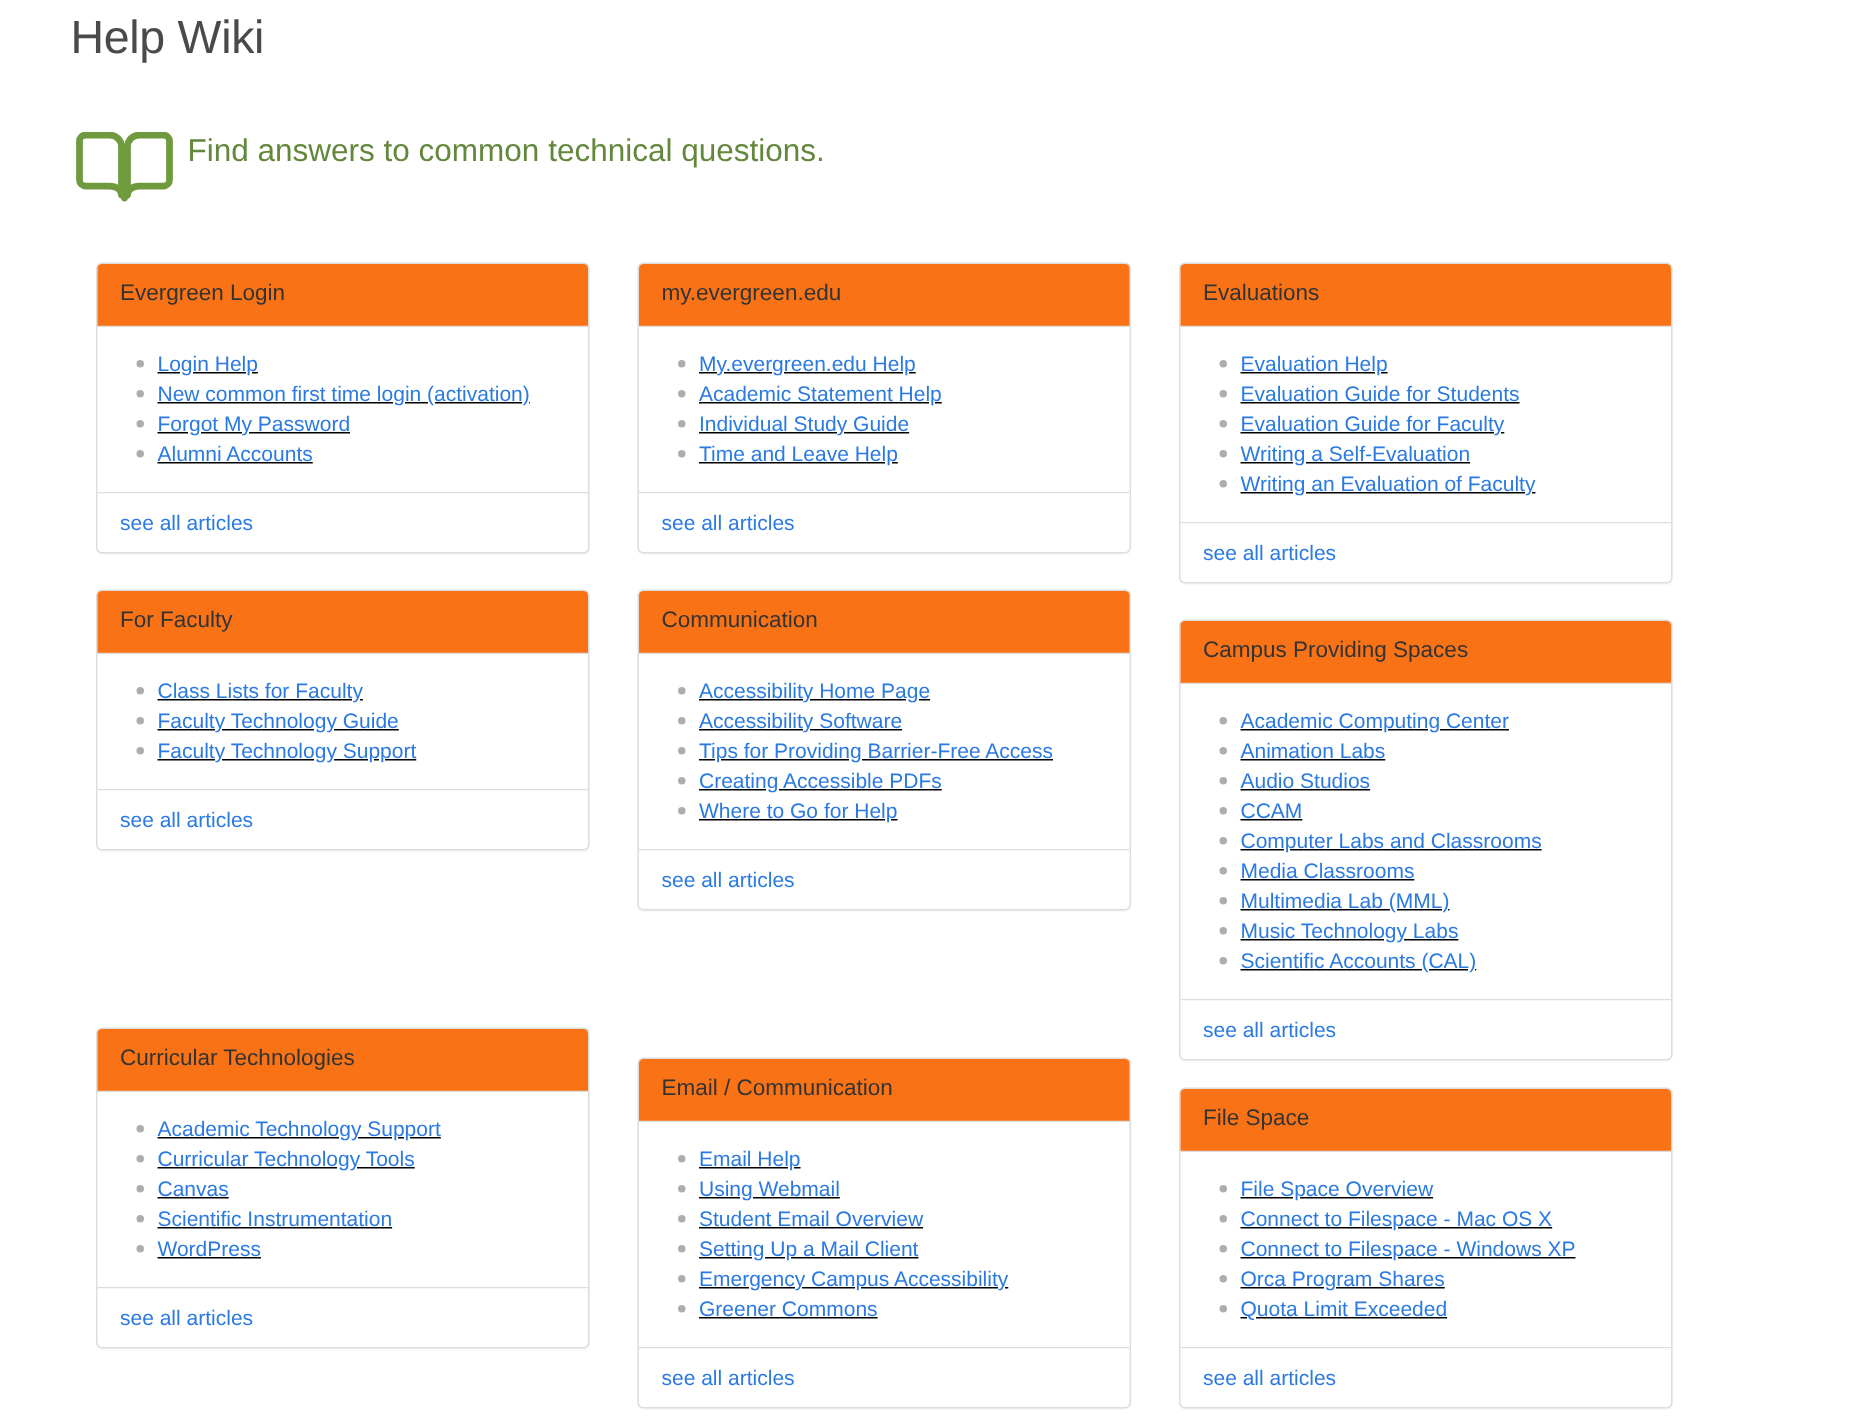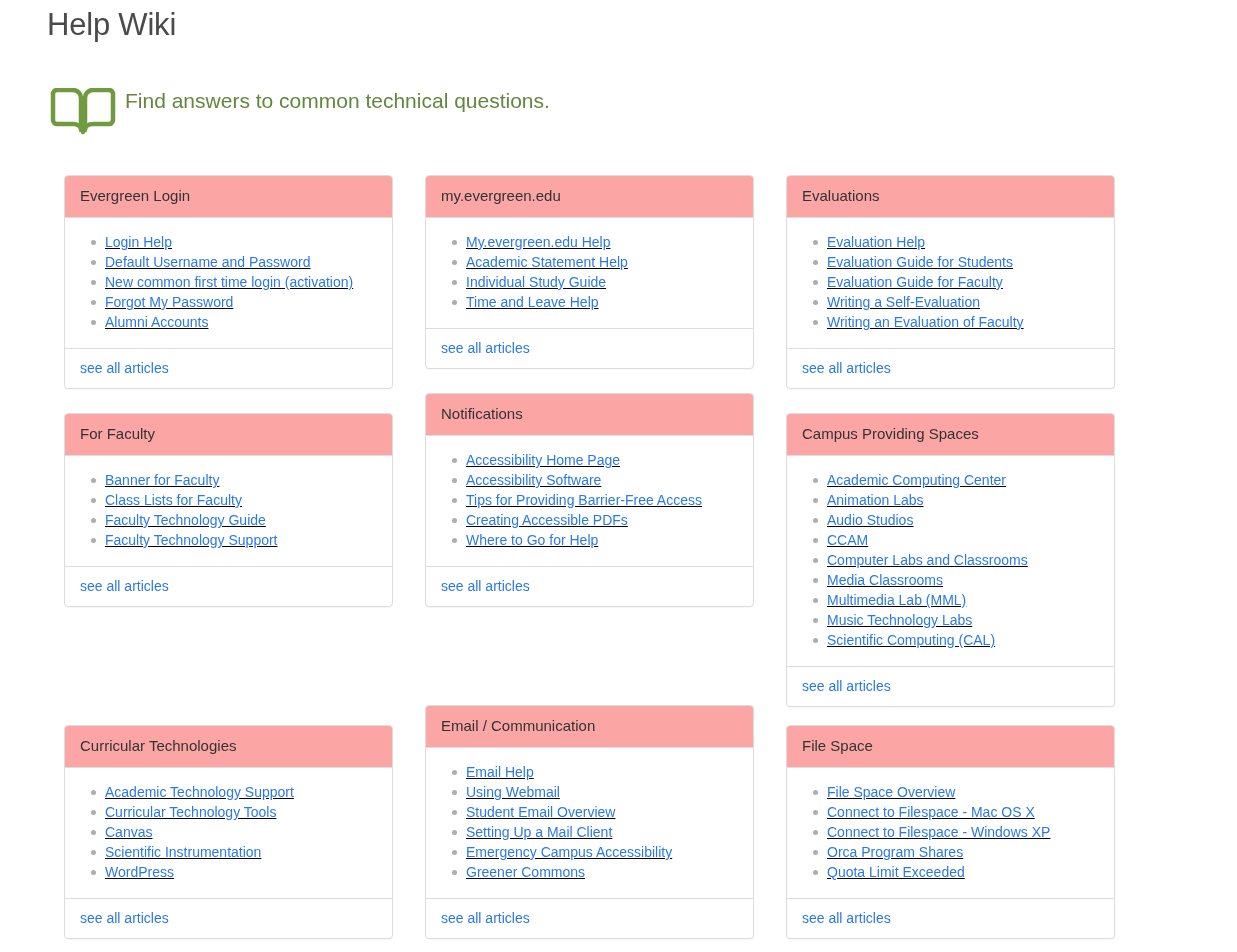--- a/index.html
+++ b/index.html
@@ -73,21 +73,21 @@
     width: 329px;
     background: #ffffff;
     border: 1px solid #dddddd;
     border-radius: 4px;
     box-sizing: border-box;
     box-shadow: 0 1px 1px rgba(0,0,0,0.035);
     flex: 0 0 auto;
   }
 
   .card-header {
-    background: #fca5a5;
+    background: #f97316;
     border-bottom: 1px solid #dddddd;
     border-radius: 3px 3px 0 0;
     padding: 10px 15px 11px 15px;
     font-size: 15px;
     line-height: 20px;
     color: #333333;
   }
 
   .card-body {
     padding: 14px 15px 16px 15px;
@@ -160,38 +160,36 @@
 
     <div class="row row-1">
 
       <div class="col-stack">
 
         <div class="card">
           <div class="card-header">Evergreen Login</div>
           <div class="card-body">
             <ul class="link-list">
               <li><a href="#">Login Help</a></li>
-              <li><a href="#">Default Username and Password</a></li>
               <li><a href="#">New common first time login (activation)</a></li>
               <li><a href="#">Forgot My Password</a></li>
               <li><a href="#">Alumni Accounts</a></li>
             </ul>
           </div>
           <div class="card-footer">
             <a href="#">see all articles</a>
           </div>
         </div>
 
         <div class="spacer-r1"></div>
 
         <div class="card">
           <div class="card-header">For Faculty</div>
           <div class="card-body">
             <ul class="link-list">
-              <li><a href="#">Banner for Faculty</a></li>
               <li><a href="#">Class Lists for Faculty</a></li>
               <li><a href="#">Faculty Technology Guide</a></li>
               <li><a href="#">Faculty Technology Support</a></li>
             </ul>
           </div>
           <div class="card-footer">
             <a href="#">see all articles</a>
           </div>
         </div>
 
@@ -228,21 +226,21 @@
             </ul>
           </div>
           <div class="card-footer">
             <a href="#">see all articles</a>
           </div>
         </div>
 
         <div class="spacer-r1"></div>
 
         <div class="card">
-          <div class="card-header">Notifications</div>
+          <div class="card-header">Communication</div>
           <div class="card-body">
             <ul class="link-list">
               <li><a href="#">Accessibility Home Page</a></li>
               <li><a href="#">Accessibility Software</a></li>
               <li><a href="#">Tips for Providing Barrier-Free Access</a></li>
               <li><a href="#">Creating Accessible PDFs</a></li>
               <li><a href="#">Where to Go for Help</a></li>
             </ul>
           </div>
           <div class="card-footer">
@@ -296,21 +294,21 @@
           <div class="card-body">
             <ul class="link-list">
               <li><a href="#">Academic Computing Center</a></li>
               <li><a href="#">Animation Labs</a></li>
               <li><a href="#">Audio Studios</a></li>
               <li><a href="#">CCAM</a></li>
               <li><a href="#">Computer Labs and Classrooms</a></li>
               <li><a href="#">Media Classrooms</a></li>
               <li><a href="#">Multimedia Lab (MML)</a></li>
               <li><a href="#">Music Technology Labs</a></li>
-              <li><a href="#">Scientific Computing (CAL)</a></li>
+              <li><a href="#">Scientific Accounts (CAL)</a></li>
             </ul>
           </div>
           <div class="card-footer">
             <a href="#">see all articles</a>
           </div>
         </div>
 
         <div style="height:18px"></div>
 
         <div class="card">

